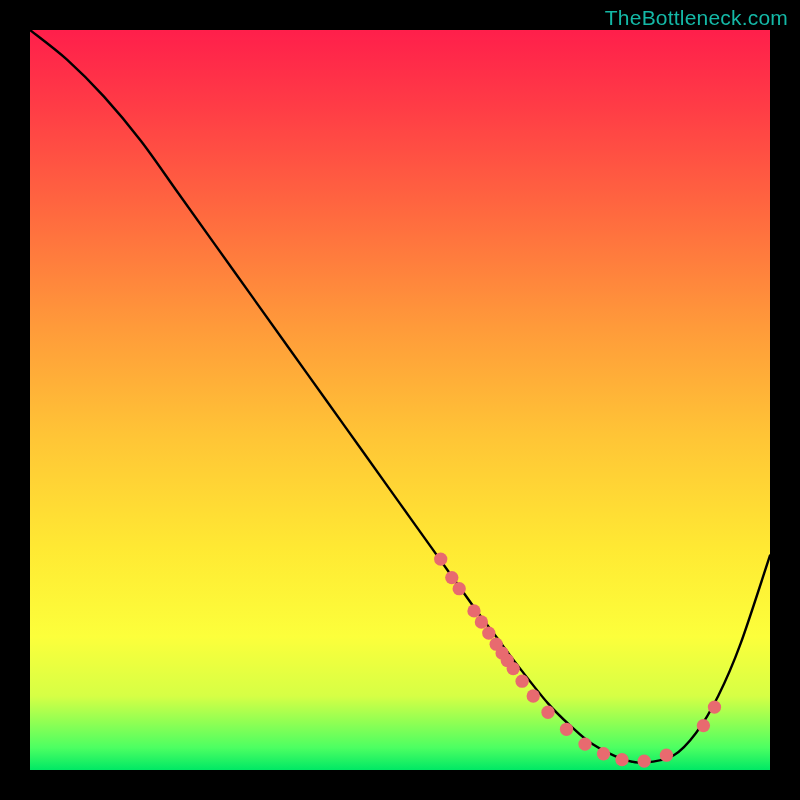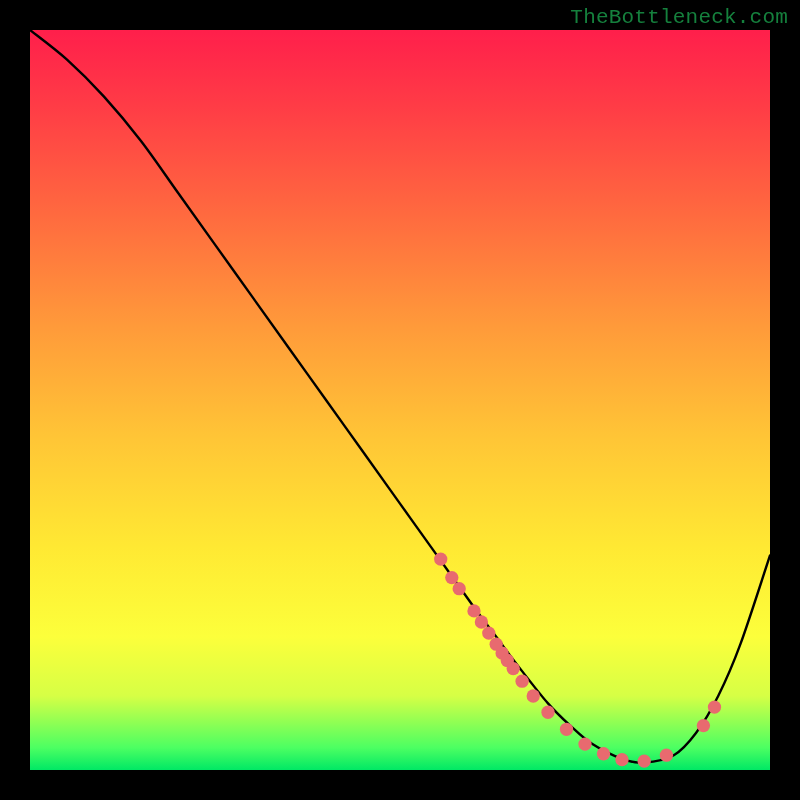--- a/index.html
+++ b/index.html
@@ -27,26 +27,25 @@
       #fcff3b 82%,
       #d6ff45 90%,
       #4cff62 97%,
       #00e865 100%
     );
   }
   .watermark {
     position: absolute;
     top: 6px;
     right: 12px;
-    color: #15803d;
+    color: #14b8a6;
     font-size: 21px;
     font-weight: 500;
     letter-spacing: 0.2px;
     user-select: none;
-    font-family: Liberation Mono, monospace;
   }
   svg {
     position: absolute;
     left: 0;
     top: 0;
   }
 </style>
 </head>
 <body>
 

